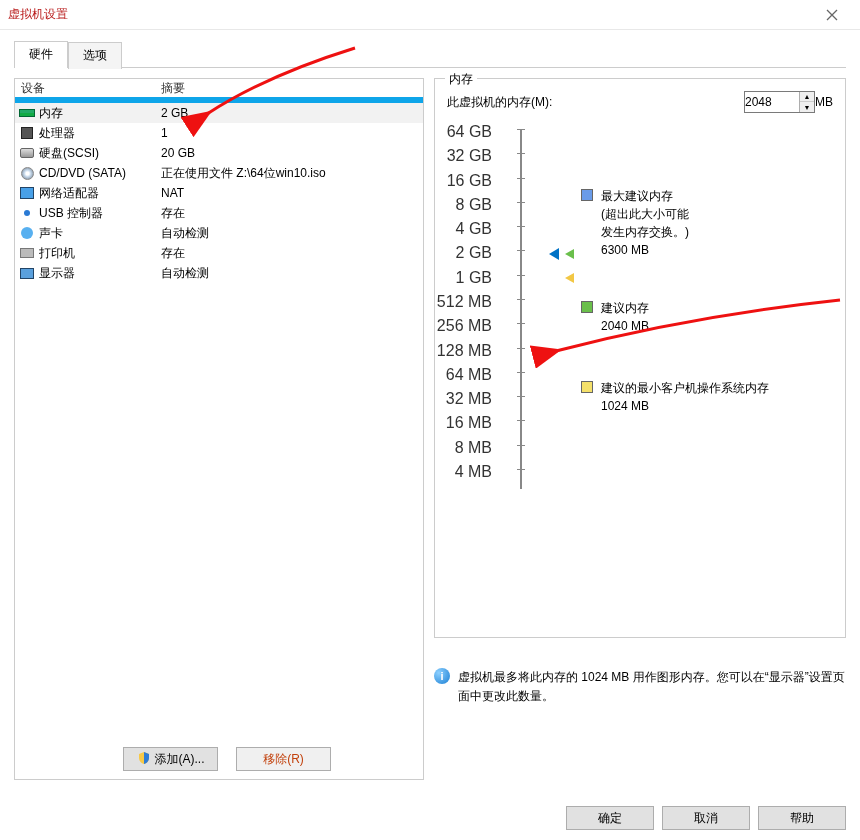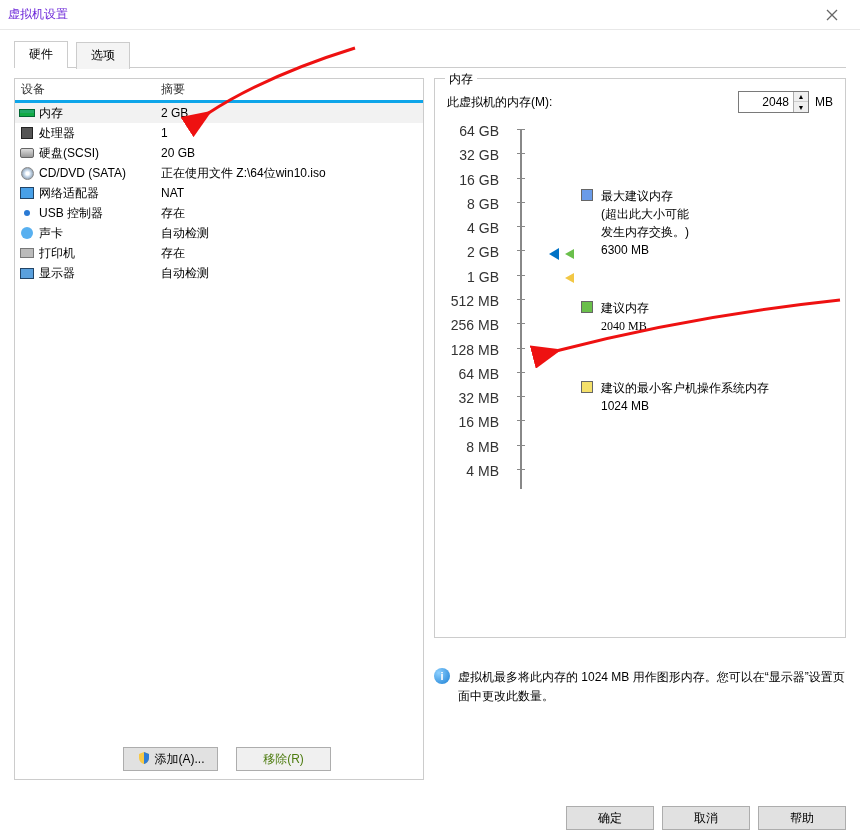--- a/index.html
+++ b/index.html
@@ -13,31 +13,31 @@
   overflow: hidden;
   position: relative;
 }
 .titlebar {
   height: 30px;
   display: flex;
   align-items: center;
   padding: 0 8px;
   border-bottom: 1px solid #e8e8e8;
 }
-.titlebar .title { flex: 1; color: #6d28d9; }
+.titlebar .title { flex: 1; color: #b91c1c; }
 .titlebar .close {
   width: 40px; height: 28px;
   display:flex;align-items:center;justify-content:center;
   color:#666;
 }
 .tabs {
   display: flex;
   padding-left: 14px;
   padding-top: 10px;
-  gap: 8px;
+  gap: 0;
 }
 .tab {
   padding: 4px 14px 5px 14px;
   border: 1px solid #ccc;
   border-bottom: none;
   background: #fff;
   position: relative;
   top: 1px;
   cursor: pointer;
 }
@@ -64,21 +64,21 @@
   border: 1px solid #ccc;
   width: 410px;
   height: 702px;
   background:#fff;
   position:relative;
   display:flex;
   flex-direction:column;
 }
 .hw-header {
   display:flex;
-  border-bottom:3px solid #0ea5e9;
+  border-bottom:6px solid #0ea5e9;
   height: 24px;
   align-items:center;
 }
 .hw-header .col1 { width: 140px; padding-left:6px; color:#333;}
 .hw-header .col2 { flex:1; padding-left:6px; color:#333;}
 .hw-list { flex:1; overflow:auto;}
 .hw-row {
   display:flex;
   height:20px;
   align-items:center;
@@ -102,61 +102,61 @@
   border:1px solid #adadad;
   background:#e1e1e1;
   display:inline-flex;
   align-items:center;
   justify-content:center;
   gap:4px;
   cursor:pointer;
   font-size:12px;
   padding: 0 8px;
 }
-.btn.disabled { color:#4d7c0f; background:#f0f0f0; cursor:default;}
+.btn.disabled { color:#c2410c; background:#f0f0f0; cursor:default;}
 .right-panel {
   flex:1;
   position:relative;
 }
 .groupbox {
   border:1px solid #ccc;
   padding: 12px 12px 10px 12px;
   position:relative;
 }
 .groupbox .legend {
   position:absolute;
   top:-8px; left:10px;
   background:#fff;
   padding:0 4px;
   font-size:12px;
 }
 .mem-desc { line-height:1.6; margin-bottom:14px;}
-.mem-input-row { display:flex; align-items:center; gap:6px; margin-bottom:16px;}
+.mem-input-row { display:flex; align-items:center; gap:0; margin-bottom:16px;}
 .spin {
   display:inline-flex;
   border:1px solid #7a7a7a;
   height:22px;
 }
 .spin input {
-  width:54px; border:none; text-align:right; padding-right:4px; font-size:12px; outline:none;
+  width:54px; border:none; text-align:left; padding-right:4px; font-size:12px; outline:none;
 }
 .spin .spbtns { display:flex; flex-direction:column; border-left:1px solid #adadad;}
 .spin .spbtn { width:14px; height:10px; background:#efefef; display:flex; align-items:center; justify-content:center; font-size:7px; cursor:pointer; border-bottom:1px solid #ccc;}
 .spin .spbtn:last-child{border-bottom:none;}
 .memscale {
   display:flex;
   gap:6px;
   height: 360px;
 }
 .ticks {
   width: 60px;
   text-align:right;
   position:relative;
 }
-.tick { position:absolute; right:8px; font-size:14px; color:#333; white-space:nowrap;}
+.tick { position:absolute; right:15px; font-size:16px; color:#333; white-space:nowrap;}
 .gauge {
   width: 8px;
   position:relative;
   margin-left:4px;
 }
 .gauge-line { position:absolute; left:3px; top:0; bottom:0; width:2px; background:#888;}
 .gauge-tick { position:absolute; left:0; width:8px; height:1px; background:#888;}
 .legend-area {
   flex:1;
   position:relative;
@@ -389,21 +389,21 @@
 
           <div class="leg-item" style="top:58px;">
             <div class="leg-sq" style="background:#6a9be8;"></div>
             <div class="leg-txt">
               <div>最大建议内存</div>
               <div>(超出此大小可能</div>
               <div>发生内存交换。)</div>
               <div>6300 MB</div>
             </div>
           </div>
-          <div class="leg-item" style="top:170px;font-family:Liberation Serif, serif;">
+          <div class="leg-item" style="top:170px;">
             <div class="leg-sq" style="background:#6abf4b;"></div>
             <div class="leg-txt">
               <div>建议内存</div>
               <div>2040 MB</div>
             </div>
           </div>
           <div class="leg-item" style="top:250px;">
             <div class="leg-sq" style="background:#f4e06a;"></div>
             <div class="leg-txt">
               <div>建议的最小客户机操作系统内存</div>

